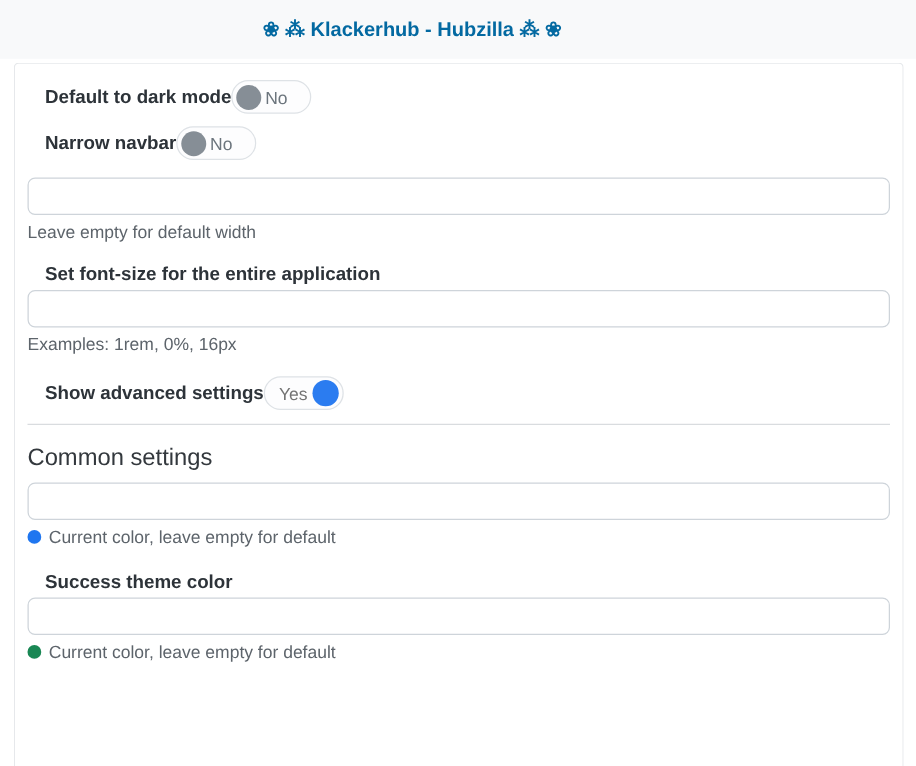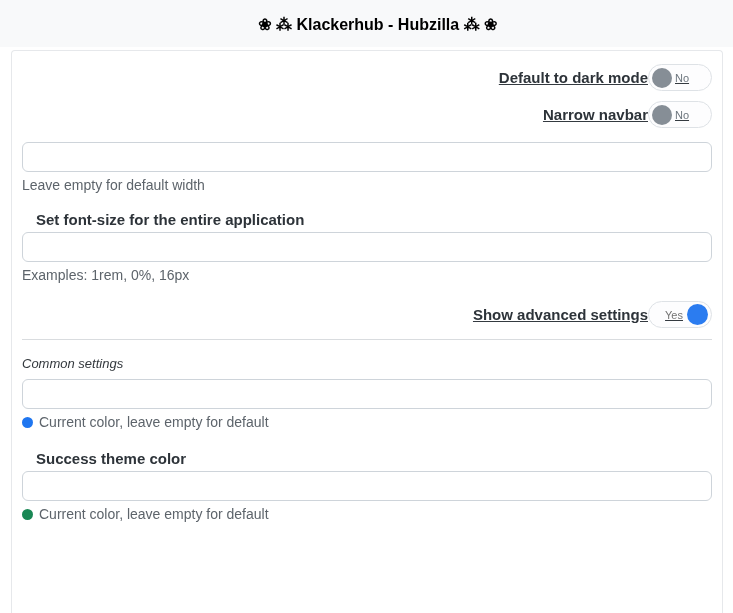--- a/index.html
+++ b/index.html
@@ -17,23 +17,22 @@
     background: #f8f9fa;
     position: relative;
   }
   .navbar-title {
     position: absolute;
     top: 50%;
     left: 45%;
     transform: translate(-50%, -50%);
     font-size: 16px;
     font-weight: 700;
-    color: #000000;
+    color: #0369a1;
     white-space: nowrap;
-    margin-left: 48px;
   }
 
   
   .panel {
     margin: 3px 10px 0 11px;
     border: 1px solid #e6e8eb;
     border-bottom: none;
     border-radius: 4px 4px 0 0;
     background: #ffffff;
     min-height: 570px;
@@ -49,40 +48,39 @@
   .panel-title {
     color: #1766d3;
     font-size: 17px;
     cursor: pointer;
   }
   .panel-body { padding: 13px 10px 0 10px; }
 
   .toggle-row {
     display: flex;
     align-items: center;
-    justify-content: flex-end;
+    justify-content: flex-start;
     margin-bottom: 10px;
-    text-decoration: underline;
   }
   .row-label {
     font-weight: 700;
     font-size: 15px;
     color: #2d3339;
     margin-left: 14px;
   }
 
   .switch {
     width: 64px;
     height: 27px;
     border: 1px solid #dee2e6;
     border-radius: 15px;
     background: #fdfdfe;
     display: flex;
     align-items: center;
-    font-size: 11px;
+    font-size: 14px;
     cursor: pointer;
     flex: 0 0 auto;
   }
   .switch .knob { border-radius: 50%; flex: 0 0 auto; }
   .switch.off { padding-left: 3px; gap: 3px; color: #6c757d; }
   .switch.off .knob { width: 20px; height: 20px; background: #868e96; }
   .switch.on { justify-content: flex-end; padding-right: 3px; gap: 4px; color: #737373; }
   .switch.on .knob { width: 21px; height: 21px; background: #2b7cf0; }
 
   .field-group { margin-bottom: 18px; }
@@ -117,25 +115,24 @@
   }
 
   .adv-row { margin-top: 18px; margin-bottom: 0; }
 
   hr.section-divider {
     border: none;
     border-top: 1px solid #d9dcdf;
     margin: 11px 0 16px 0;
   }
   .section-heading {
-    font-size: 13px;
+    font-size: 19px;
     font-weight: 400;
     color: #33383d;
     margin: 0 0 8px 0;
-    font-style: italic;
   }
   .mt-field { margin-top: 20px; }
 </style>
 </head>
 <body>
 
 <div class="navbar">
   <div class="navbar-title">❀ ⁂ Klackerhub - Hubzilla ⁂ ❀</div>
 </div>
 

